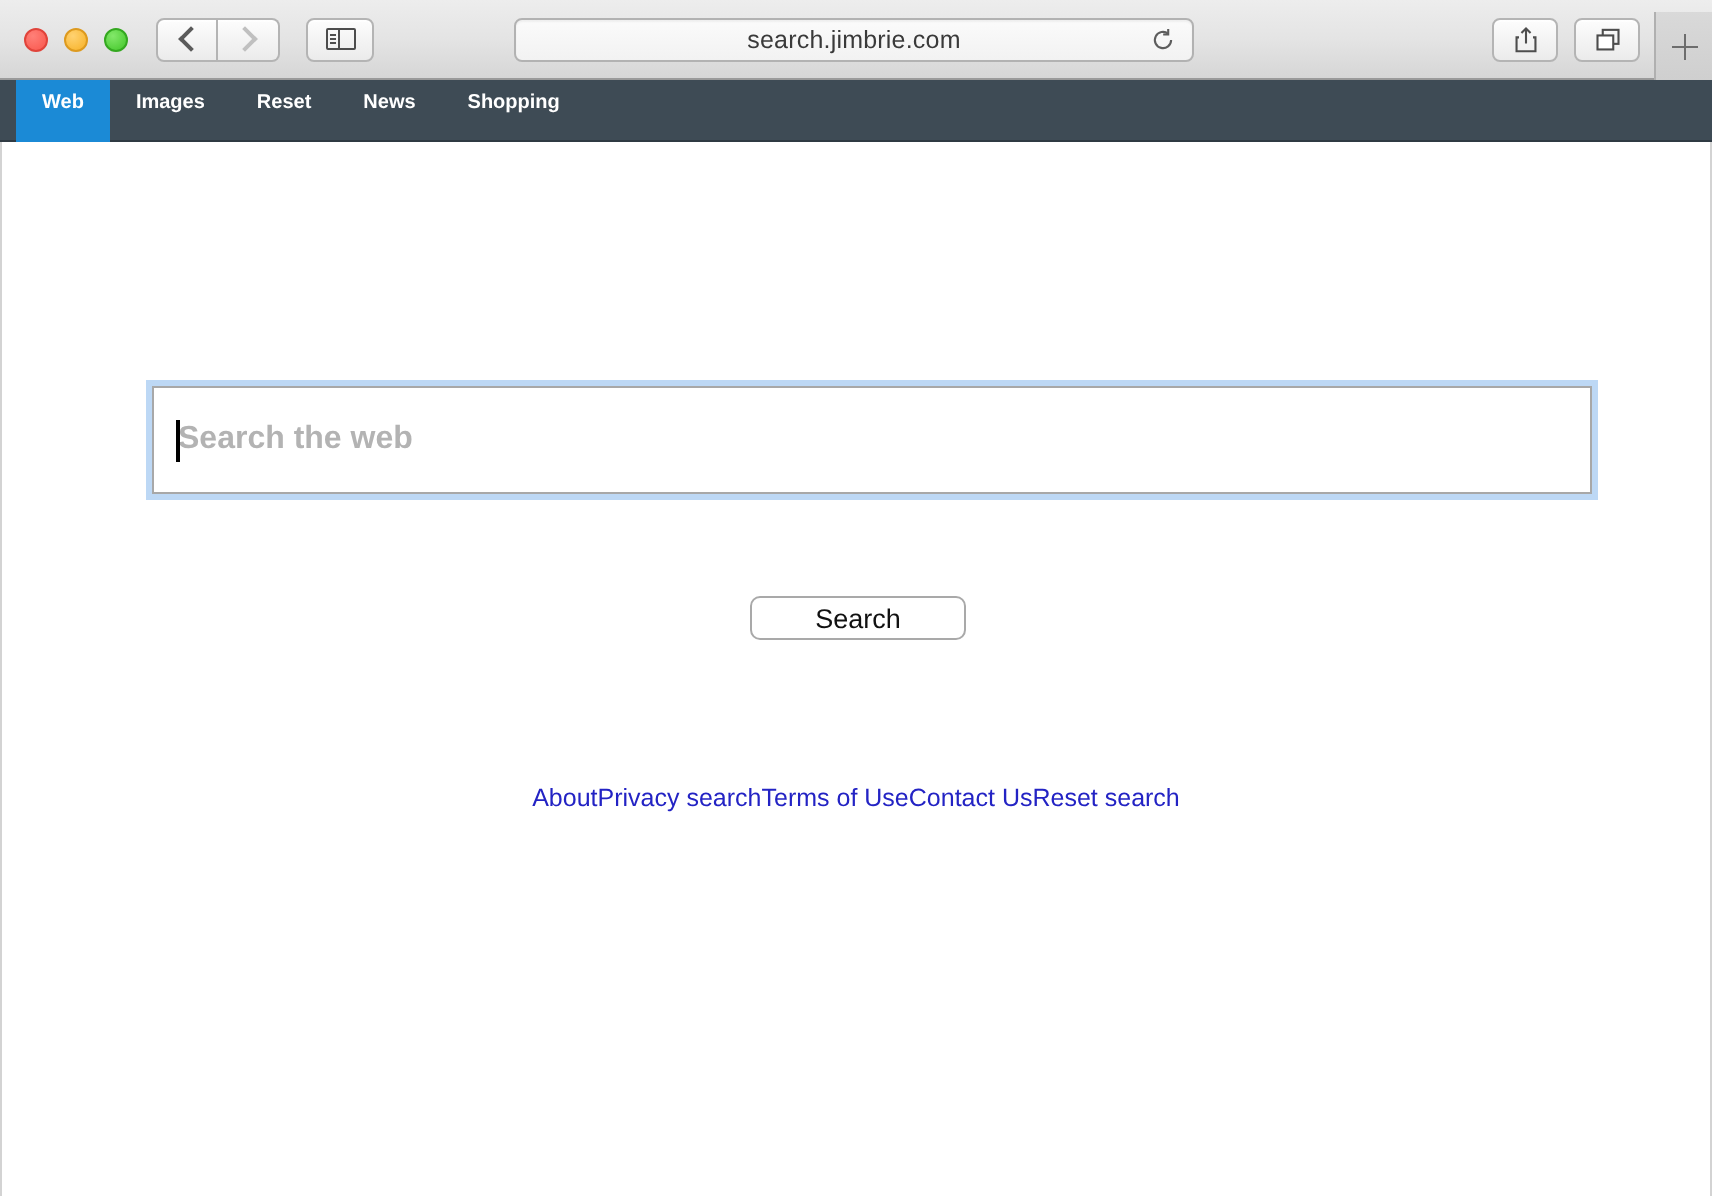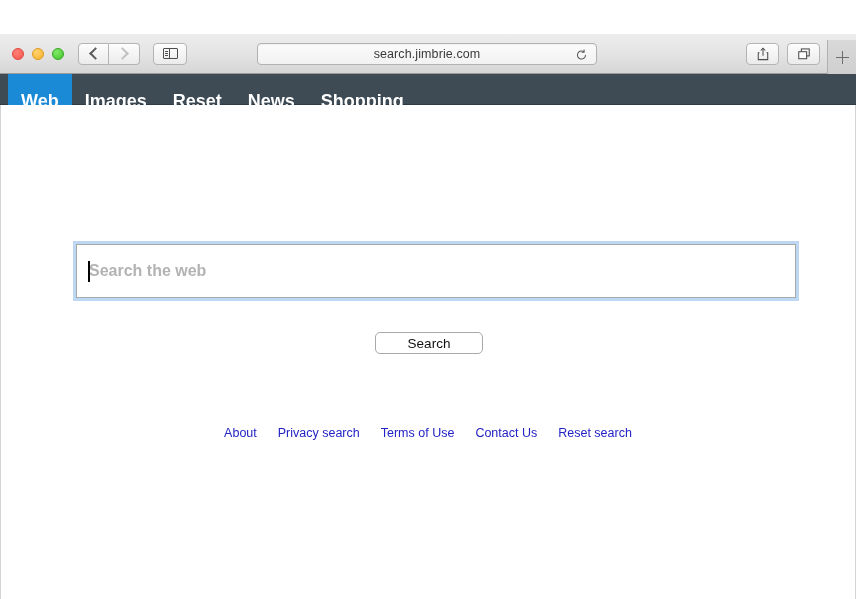--- a/index.html
+++ b/index.html
@@ -15,21 +15,20 @@
     -webkit-font-smoothing: antialiased;
   }
 
   
   .browser-window {
     width: 856px;
     height: 470px;
     position: relative;
     background: #0c4a6e;
     box-sizing: border-box;
-    margin-top: 34px;
   }
 
   
   .toolbar {
     position: relative;
     height: 40px;
     background: linear-gradient(to bottom, #ededed 0%, #e4e4e4 50%, #d6d6d6 100%);
     border-bottom: 1px solid #9a9a9a;
     box-sizing: border-box;
     display: flex;
@@ -179,24 +178,24 @@
   .site-nav {
     height: 31px;
     background: #3e4b55;
     display: flex;
     align-items: stretch;
     border-bottom: 1px solid #2f3a43;
     box-sizing: border-box;
   }
   .nav-item {
     display: flex;
-    align-items: flex-start;
+    align-items: flex-end;
     padding: 17px 13px;
     color: #ffffff;
-    font-size: 18px;
+    font-size: 10px;
     font-weight: bold;
     white-space: nowrap;
     cursor: pointer;
   }
   .nav-item.active {
     background: #1b8ad6;
   }
   .nav-item:first-child { margin-left: 8px; }
 
   
@@ -205,21 +204,21 @@
     height: 527px;
     background: #ffffff;
     border-left: 1px solid #d3d3d3;
     border-right: 1px solid #d3d3d3;
     box-sizing: border-box;
   }
 
   .search-box-wrap {
     position: absolute;
     left: 75px;
-    top: 139px;
+    top: 122px;
     width: 720px;
     height: 54px;
     box-sizing: border-box;
     background: #ffffff;
     border: 1px solid #a8a8a8;
     outline: 3px solid #bdd8f5;
     display: flex;
     align-items: center;
   }
   .search-input {
@@ -267,21 +266,20 @@
     box-sizing: border-box;
   }
 
   .footer-links {
     position: absolute;
     top: 321px;
     left: 0;
     width: 100%;
     display: flex;
     justify-content: center;
-    gap: 21px;
   }
   .footer-link {
     color: #2323c4;
     font-size: 12.5px;
     text-decoration: none;
     cursor: pointer;
     white-space: nowrap;
   }
 </style>
 </head>

